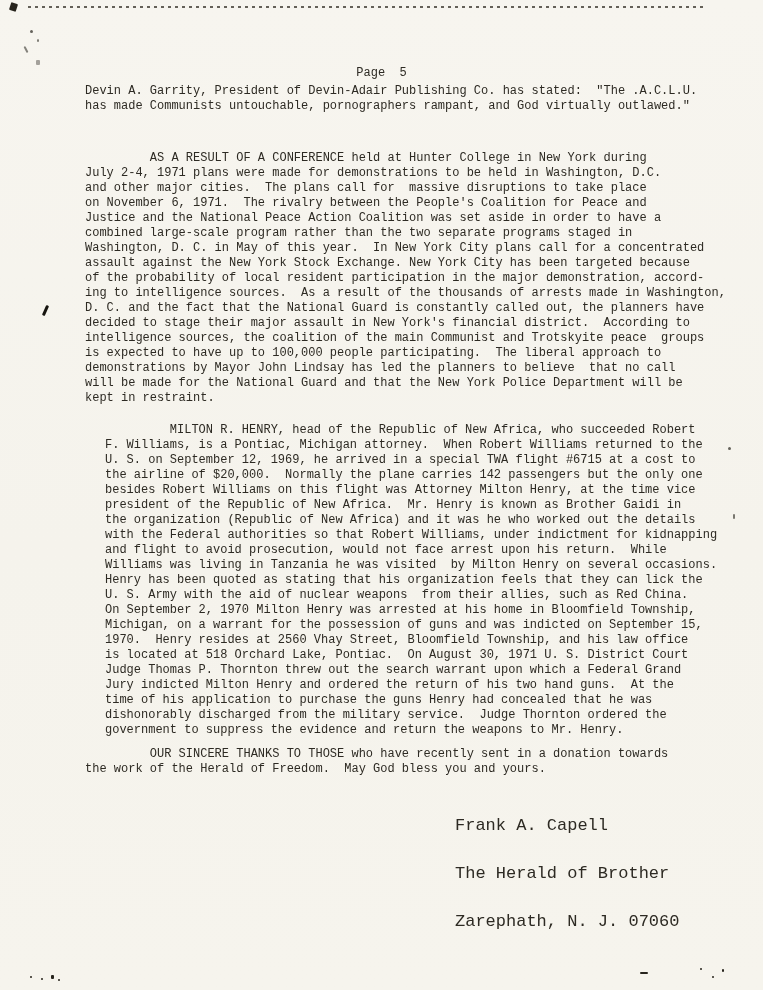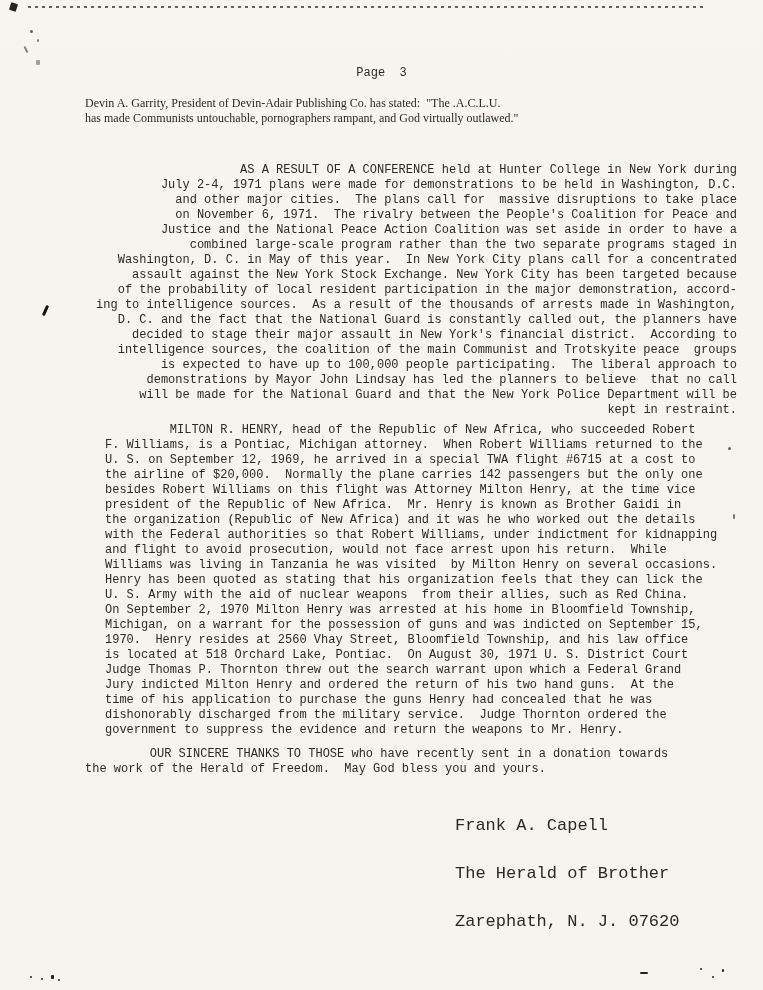--- a/index.html
+++ b/index.html
@@ -23,22 +23,22 @@
     line-height: 15px;
     letter-spacing: 0px;
   }
   .page-header {
     top: 66px;
     left: 0;
     width: 763px;
     text-align: center;
   }
   .para { left: 85px; width: 652px; }
-  .para-1 { top: 96px; font-family: Liberation Serif, serif; }
-  .para-2 { top: 163px; text-align: right; }
+  .para-1 { top: 84px; }
+  .para-2 { top: 151px; }
   .para-3 { top: 423px; margin-left: 20px; }
   .para-4 { top: 747px; }
   .signature {
     position: absolute;
     top: 786px;
     left: 455px;
     font-size: 17px;
     line-height: 16px;
     white-space: pre;
   }
@@ -91,21 +91,21 @@
   <div class="mark m8"></div>
   <div class="mark m9"></div>
   <div class="mark m10"></div>
   <div class="mark m11"></div>
   <div class="mark m12"></div>
   <div class="mark m13"></div>
   <div class="mark m14"></div>
   <div class="mark m15"></div>
   <div class="mark m16"></div>
 
-  <div class="text-block page-header">Page  3</div>
+  <div class="text-block page-header">Page  5</div>
 
   <div class="text-block para para-1">Devin A. Garrity, President of Devin-Adair Publishing Co. has stated:  "The .A.C.L.U.
 has made Communists untouchable, pornographers rampant, and God virtually outlawed."</div>
 
   <div class="text-block para para-2">         AS A RESULT OF A CONFERENCE held at Hunter College in New York during
 July 2-4, 1971 plans were made for demonstrations to be held in Washington, D.C.
 and other major cities.  The plans call for  massive disruptions to take place
 on November 6, 1971.  The rivalry between the People's Coalition for Peace and
 Justice and the National Peace Action Coalition was set aside in order to have a
 combined large-scale program rather than the two separate programs staged in
@@ -142,16 +142,16 @@
 time of his application to purchase the guns Henry had concealed that he was
 dishonorably discharged from the military service.  Judge Thornton ordered the
 government to suppress the evidence and return the weapons to Mr. Henry.</div>
 
   <div class="text-block para para-4">         OUR SINCERE THANKS TO THOSE who have recently sent in a donation towards
 the work of the Herald of Freedom.  May God bless you and yours.</div>
 
   <div class="signature">
     <div>Frank A. Capell</div>
     <div>The Herald of Brother</div>
-    <div>Zarephath, N. J. 07620</div>
+    <div>Zarephath, N. J. 07060</div>
   </div>
 
 </div>
 
 </body></html>

